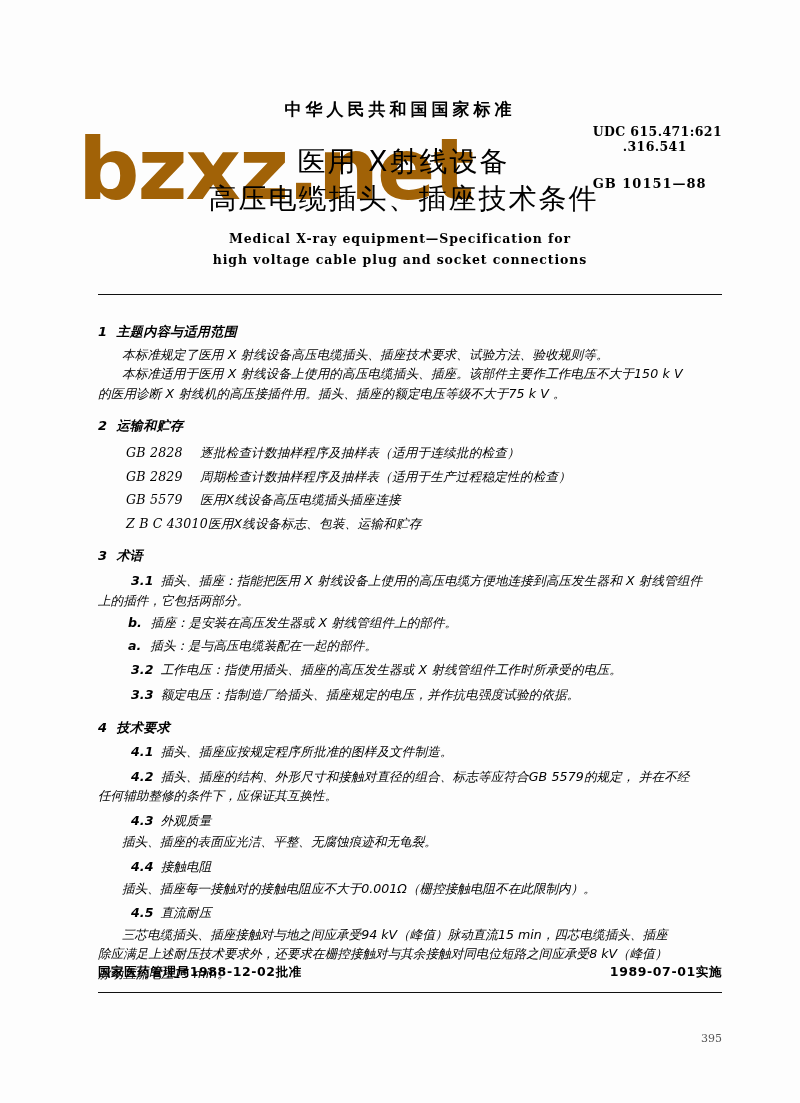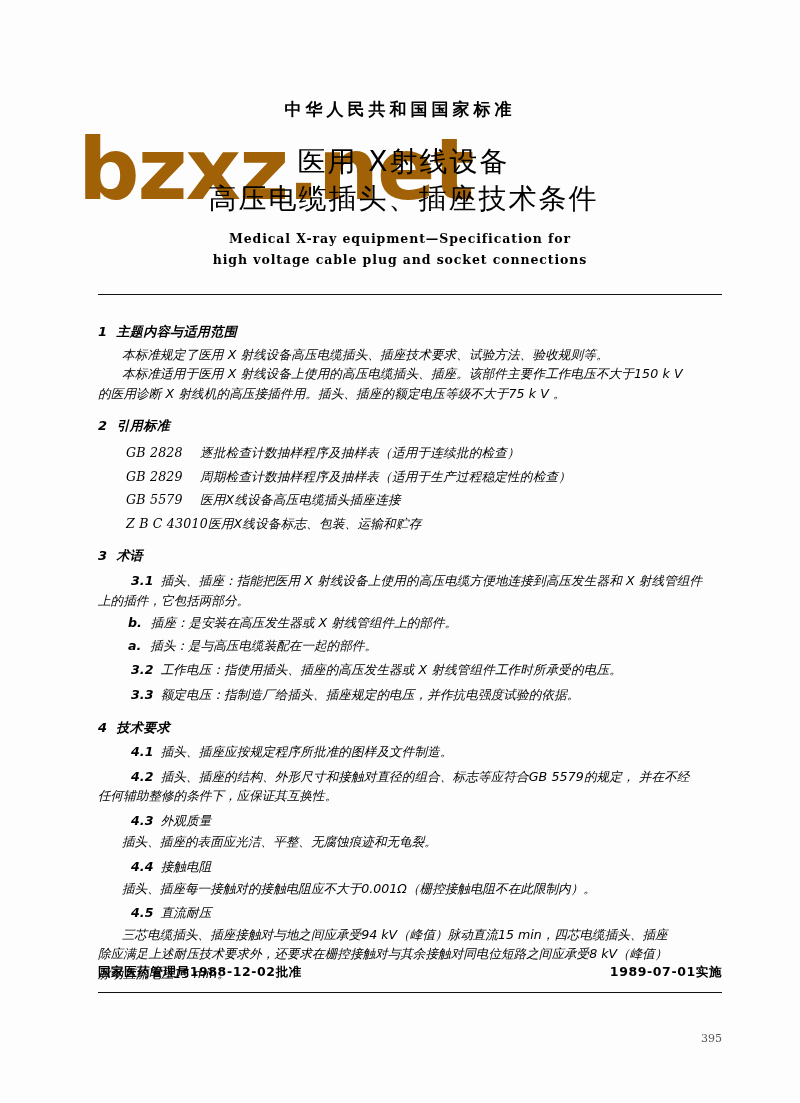--- a/index.html
+++ b/index.html
@@ -205,39 +205,44 @@
 
   <div id="watermark">bzxz.net</div>
 
   <div id="nat-line">中华人民共和国国家标准</div>
 
   <div id="title-block">
     <div class="title-cn">医用 X射线设备</div>
     <div class="title-cn">高压电缆插头、插座技术条件</div>
   </div>
 
+  <div id="code-block">
+    <div>UDC 615.471:621</div>
+    <div class="udc-l2">.316.541</div>
+    <div id="gb-no">GB 10151—88</div>
+  </div>
 
   <div id="title-en">
     <div>Medical X-ray equipment—Specification for</div>
     <div>high voltage cable plug and socket connections</div>
   </div>
 
   <div class="rule" id="rule-top"></div>
 
   <div id="content">
 
     <div class="sec-head">
       <span class="num">1</span><span>主题内容与适用范围</span>
     </div>
     <p class="para">本标准规定了医用 X 射线设备高压电缆插头、插座技术要求、试验方法、验收规则等。</p>
     <p class="para">本标准适用于医用 X 射线设备上使用的高压电缆插头、插座。该部件主要作工作电压不大于150 k V</p>
     <p class="para flush">的医用诊断 X 射线机的高压接插件用。插头、插座的额定电压等级不大于75 k V 。</p>
 
     <div class="sec-head">
-      <span class="num">2</span><span>引用标准</span>
+      <span class="num">2</span><span>运输和贮存</span>
     </div>
     <ul class="ref-list">
       <li><span class="ref-code">GB  2828</span><span>逐批检查计数抽样程序及抽样表（适用于连续批的检查）</span></li>
       <li><span class="ref-code">GB  2829</span><span>周期检查计数抽样程序及抽样表（适用于生产过程稳定性的检查）</span></li>
       <li><span class="ref-code">GB  5579</span><span>医用X线设备高压电缆插头插座连接</span></li>
       <li><span class="ref-code">Z B C  43010</span><span>医用X线设备标志、包装、运输和贮存</span></li>
     </ul>
 
     <div class="sec-head">
       <span class="num">3</span><span>术语</span>

